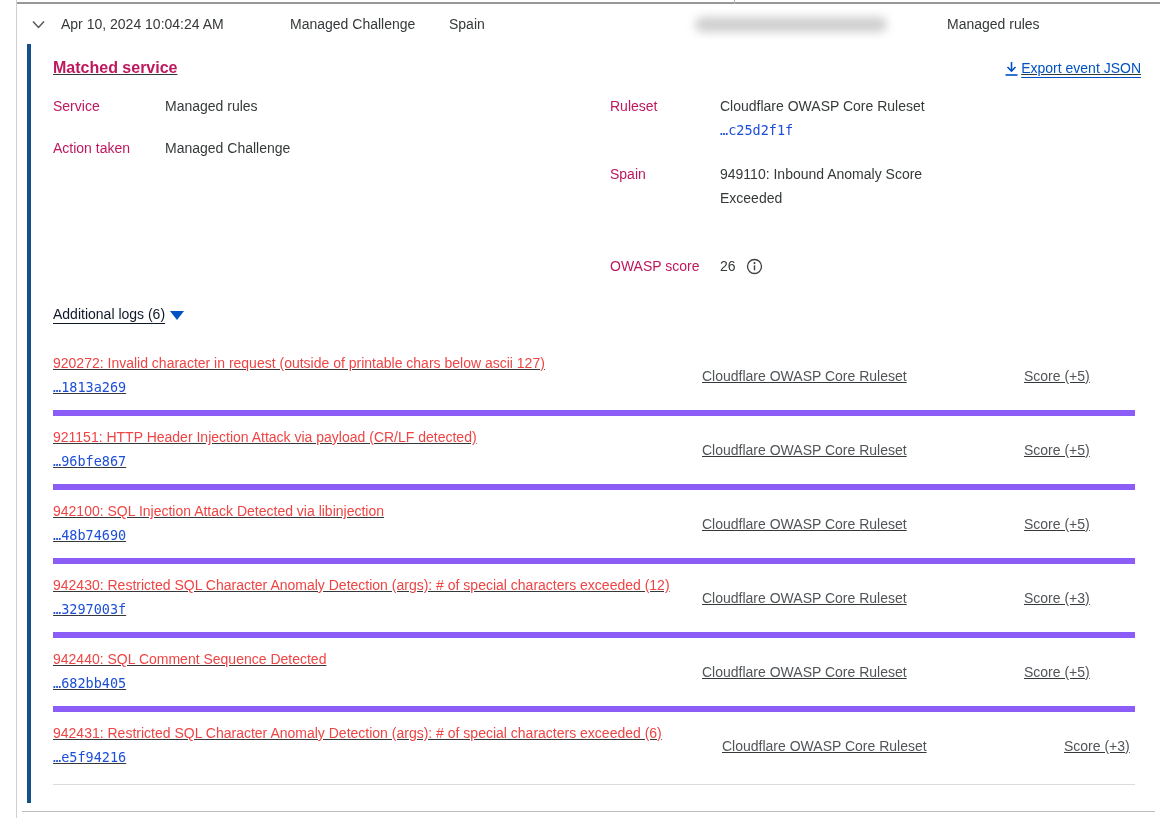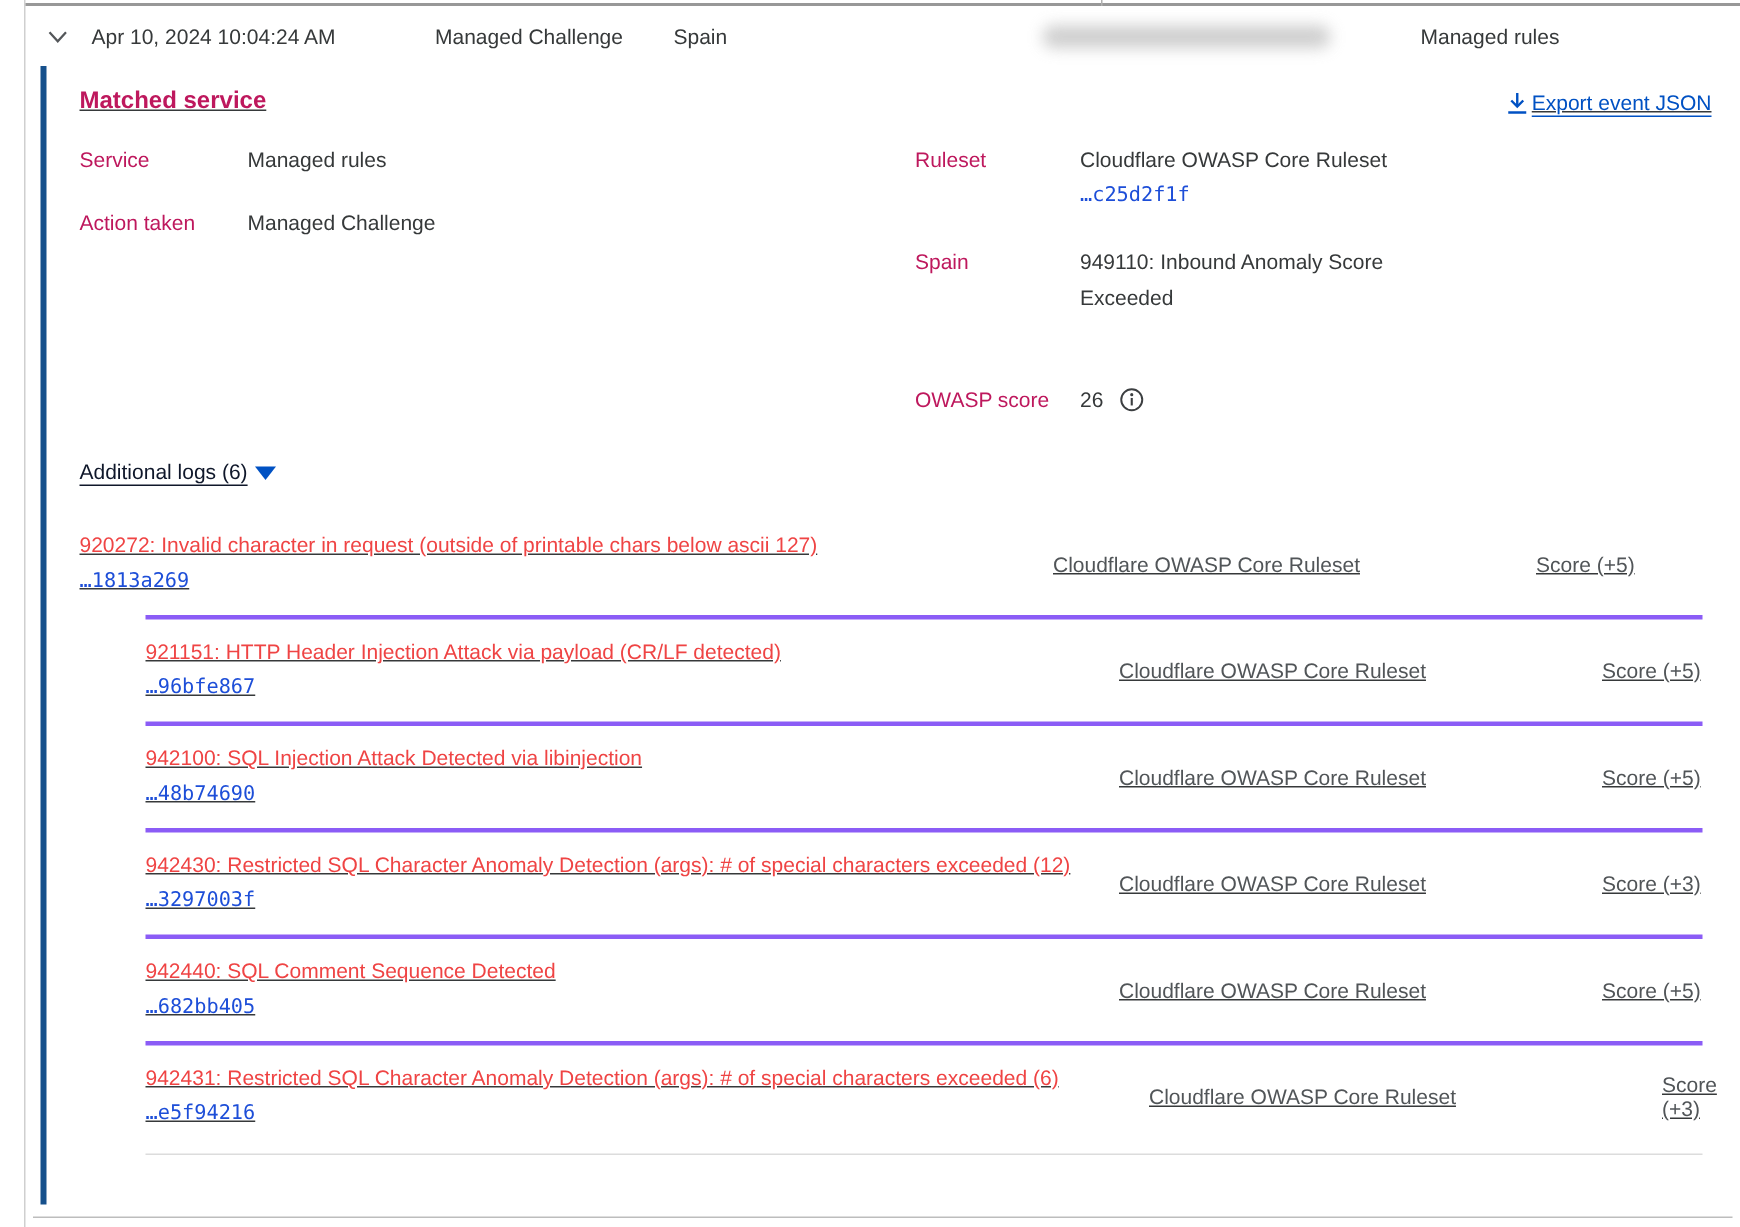--- a/index.html
+++ b/index.html
@@ -56,21 +56,21 @@
   a.addl-link { display:inline-flex; align-items:center; color:#0f172a; text-decoration:none; cursor:pointer; }
   a.addl-link .lbl { text-decoration:underline; text-underline-offset:4px; }
   .caret-down {
     width:0; height:0; margin-left:5px; margin-top:2px;
     border-left:7px solid transparent; border-right:7px solid transparent;
     border-top:9px solid #0051c3;
   }
 
   .logs { margin-top:14px; margin-right:36px; }
   .log-row { display:grid; grid-template-columns:649px 322px 1fr; padding:10px 0; }
-  .log-row + .log-row { border-top:3px solid #8b5cf6;margin-left:44px; }
+  .log-row + .log-row { border-top:6px solid #8b5cf6; }
   .log-row:last-child { border-bottom:1px solid #dcdcdc; padding-bottom:14px;gap:20px; }
   .log-title { font-size:14px; line-height:23px; color:#ef4444; padding-right:30px; }
   .log-hash  { line-height:25px; }
   .log-ruleset, .log-score { align-self:center; color:#515558; }
 
   .panel-bottom { position:absolute; left:22px; right:5px; top:811px; border-top:1px solid #bdbdbd; }
 
   svg { display:block; }
 </style>
 </head>

